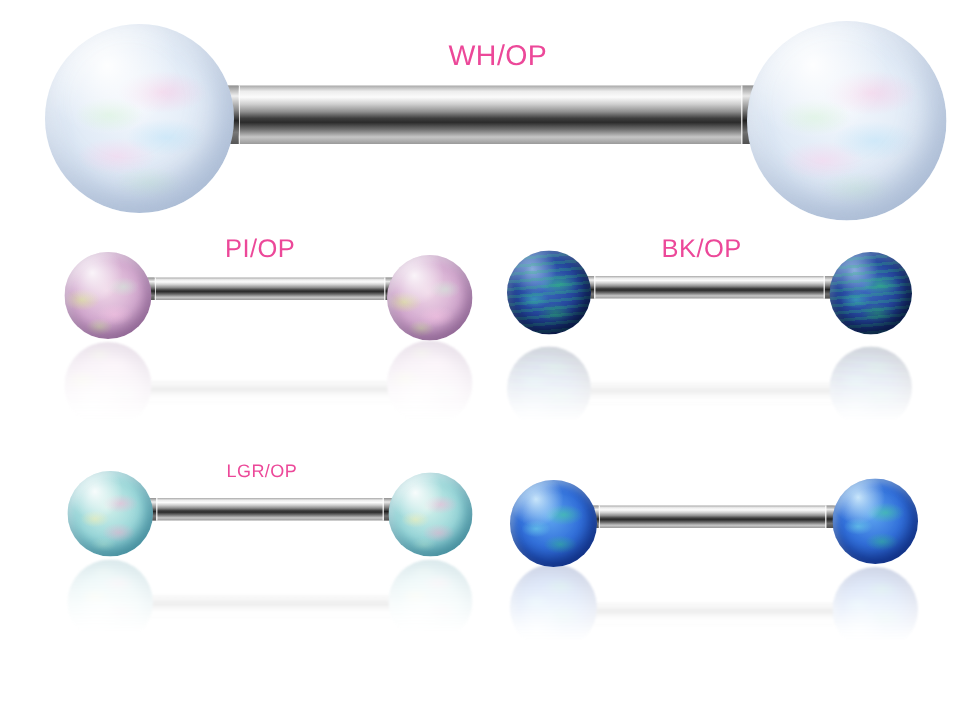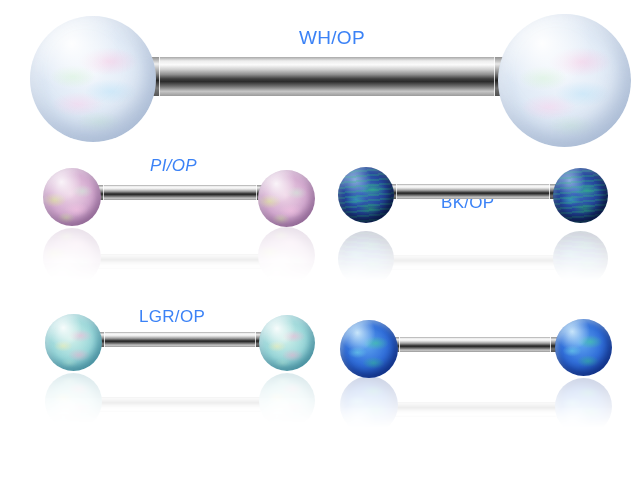--- a/index.html
+++ b/index.html
@@ -4,21 +4,21 @@
 <style>
   html,body{margin:0;padding:0;}
   body{
     width:640px;height:480px;background:#ffffff;position:relative;overflow:hidden;
     font-family:"Liberation Sans", sans-serif;
   }
   .canvas{position:absolute;inset:0;}
   figure.bb{margin:0;position:absolute;inset:0;}
   .gfx{position:absolute;inset:0;}
   .code{
-    position:absolute;color:#3b82f6;font-weight:400;letter-spacing:.3px;
+    position:absolute;color:#ec4899;font-weight:400;letter-spacing:.3px;
     white-space:nowrap;line-height:1;
   }
 
   
   .bar{
     position:absolute;z-index:1;border-radius:2px;
     background:linear-gradient(to bottom,
       #a8a8a8 0%, #ededed 10%, #fbfbfb 20%, #cfcfcf 32%, #8f8f8f 45%,
       #3f3f3f 56%, #2b2b2b 63%, #6f6f6f 75%, #c6c6c6 88%, #9a9a9a 100%);
   }
@@ -85,33 +85,33 @@
   
   .wh .b-l{left:30px;top:16px;width:126px;height:126px;}
   .wh .b-r{left:498px;top:14px;width:133px;height:133px;}
   .wh .bar{left:149px;top:57px;width:356px;height:39px;}
   .lbl-wh{left:299px;top:28px;font-size:19px;}
 
   
   .pi .b-l{left:43px;top:168px;width:58px;height:58px;}
   .pi .b-r{left:258px;top:170px;width:57px;height:57px;}
   .pi .bar{left:97px;top:185px;width:166px;height:15px;}
-  .lbl-pi{left:150px;top:157px;font-size:17px;font-style:italic;}
+  .lbl-pi{left:150px;top:157px;font-size:17px;}
 
   
   .bk .b-l{left:338px;top:167px;width:56px;height:56px;}
   .bk .b-r{left:553px;top:168px;width:55px;height:55px;}
   .bk .bar{left:390px;top:184px;width:166px;height:15px;}
-  .lbl-bk{left:441px;top:157px;font-size:17px;margin-top:37px;}
+  .lbl-bk{left:441px;top:157px;font-size:17px;}
 
   
   .lgr .b-l{left:45px;top:314px;width:57px;height:57px;}
   .lgr .b-r{left:259px;top:315px;width:56px;height:56px;}
   .lgr .bar{left:98px;top:332px;width:164px;height:15px;}
-  .lbl-lgr{left:139px;top:308px;font-size:17px;}
+  .lbl-lgr{left:151px;top:308px;font-size:12px;}
 
   
   .sa .b-l{left:340px;top:320px;width:58px;height:58px;}
   .sa .b-r{left:555px;top:319px;width:57px;height:57px;}
   .sa .bar{left:393px;top:337px;width:164px;height:15px;}
   .lbl-sa{left:426px;top:308px;font-size:17px;}
 
   
   .refl{opacity:.25;filter:blur(.6px);pointer-events:none;}
   .pi .refl,.bk .refl{

